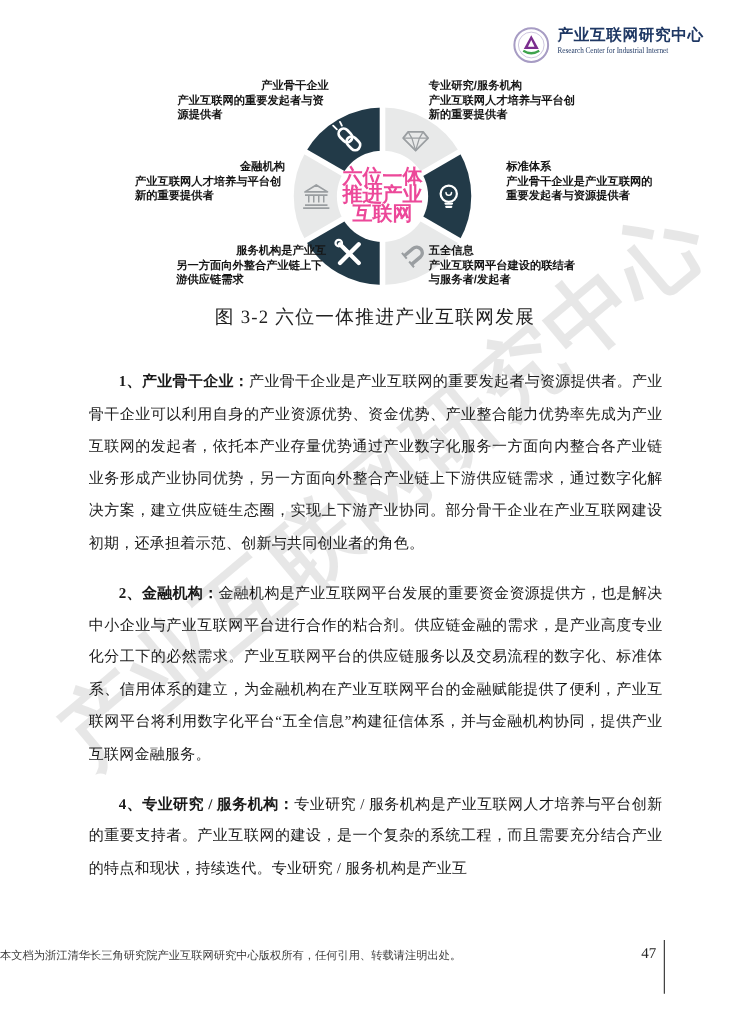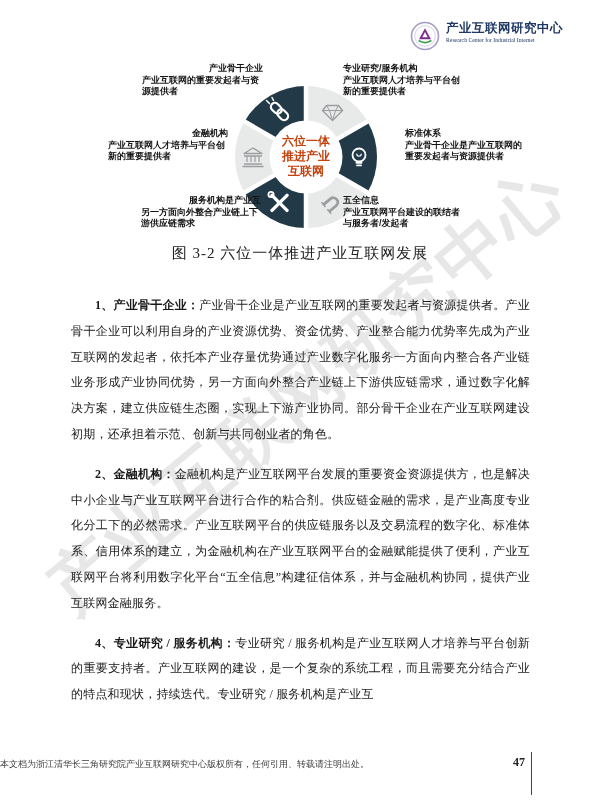--- a/index.html
+++ b/index.html
@@ -13,42 +13,42 @@
   
   .logo{position:absolute;left:410px;top:21px;display:flex;align-items:flex-start;z-index:2;}
   .logo-text{margin-left:6px;}
   .logo-zh{font-size:12.5px;font-weight:bold;color:#1f3864;letter-spacing:0.5px;line-height:15px;}
   .logo-en{font-size:7px;color:#1f3864;line-height:8px;transform:scaleX(0.82);transform-origin:left;white-space:nowrap;}
   
   .diagram{position:absolute;left:0;top:58px;width:600px;height:180px;z-index:1;}
   .wheel{position:absolute;left:226px;top:19px;}
   .center-text{position:absolute;left:261px;top:76px;width:90px;text-align:center;
       font-family:Liberation Serif, serif;font-weight:bold;
-      font-size:12px;line-height:15px;color:#c2410c;}
+      font-size:16px;line-height:15px;color:#ec4899;}
   .seg-label{position:absolute;font-family:"Liberation Sans","DejaVu Sans",sans-serif;
       font-weight:bold;font-size:9px;line-height:11.5px;color:#151515;}
   .seg-label .desc{text-align:left;}
   .seg-label.tl{left:142px;top:5px;width:121px;}
   .seg-label.tr{left:343px;top:5px;width:121px;}
   .seg-label.lf{left:108px;top:70px;width:120px;}
   .seg-label.rt{left:405px;top:70px;width:118px;}
   .seg-label.bl{left:141px;top:137px;width:120px;}
   .seg-label.br{left:343px;top:137px;width:124px;}
   .seg-label.tl .title,.seg-label.lf .title,.seg-label.bl .title{text-align:right;}
   .caption{position:absolute;left:0;top:244px;width:600px;text-align:center;
       font-size:15px;color:#222;letter-spacing:1px;z-index:1;}
   
   .bodytext{position:absolute;left:57px;top:279px;width:487px;z-index:1;}
   .bodytext p{margin:14px;font-size:12px;line-height:25.8px;text-align:justify;
       text-indent:2em;letter-spacing:0.2px;}
   .bodytext b{font-weight:bold;}
   
   .footer-copy{position:absolute;left:0;top:758px;width:600px;text-align:left;
       font-size:9px;color:#3c3c3c;z-index:1;}
-  .footer-page{position:absolute;left:513px;top:755px;font-size:12px;font-weight:bold;color:#222;z-index:1;}
+  .footer-page{position:absolute;left:513px;top:755px;font-size:12px;font-weight:normal;color:#222;z-index:1;}
   .footer-bar{position:absolute;left:531px;top:752px;width:1px;height:43px;background:#444;z-index:1;}
 </style>
 </head>
 <body>
 
 <div class="page">
 
   <div class="watermark">产业互联网研究中心</div>
 
   <div class="logo">

